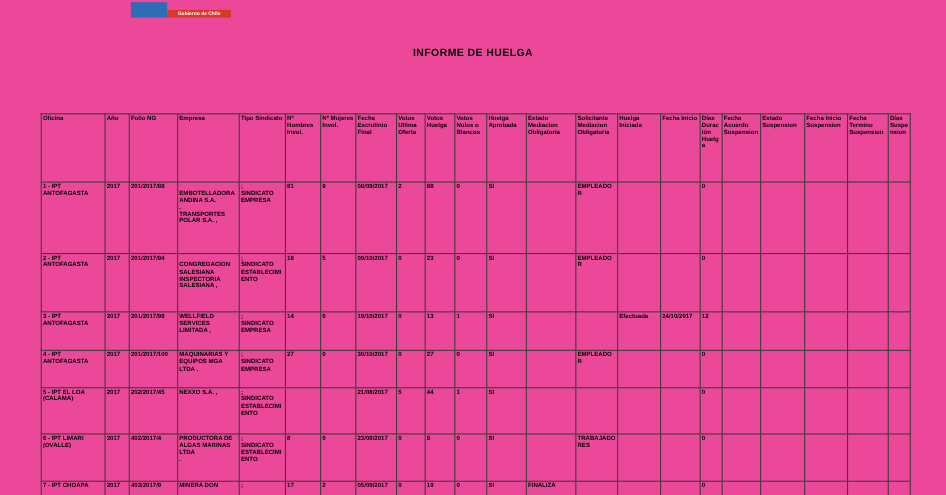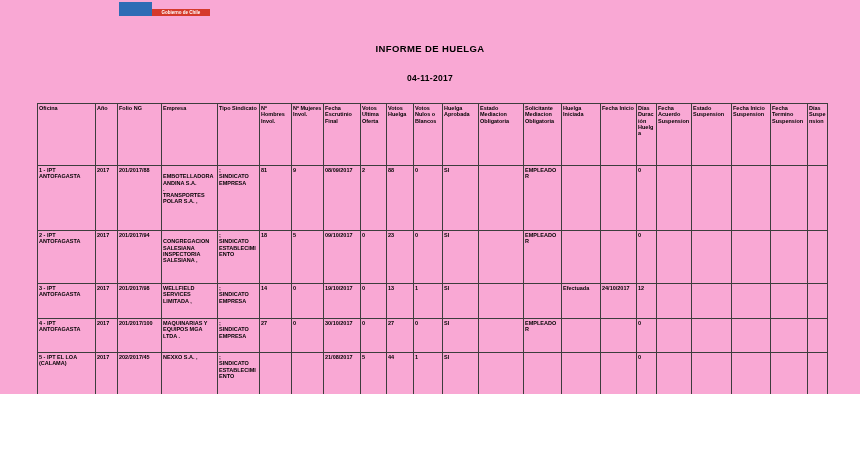--- a/index.html
+++ b/index.html
@@ -1,16 +1,16 @@
 <!DOCTYPE html>
 <html><head>
 <meta charset="utf-8">
 <style>
   html,body{margin:0;padding:0;background:#fff;}
-  #page{position:relative;width:860px;height:394px;background:#f9a8d4;overflow:hidden;
+  #page{position:relative;width:860px;height:450px;background:#ec4899;overflow:hidden;
         font-family:"Liberation Sans",sans-serif;color:#000;}
   
   .logo{position:absolute;left:118px;top:1px;width:95px;height:16px;}
   .logo-blue{position:absolute;left:1px;top:1px;width:33px;height:14px;background:#2E6CB5;}
   .logo-red{position:absolute;left:34px;top:8px;width:58px;height:7px;background:#D5392B;
             display:flex;align-items:center;justify-content:center;}
   .logo-red span{color:#fff;font-size:4.5px;font-weight:bold;white-space:nowrap;}
   
   .title{position:absolute;left:0;width:860px;top:43px;text-align:center;
          font-size:9.5px;font-weight:bold;letter-spacing:.4px;}
@@ -36,21 +36,20 @@
 <div id="page">
 
   <div class="logo">
     <div class="logo-blue" style="background: rgb(46, 108, 181);"></div>
     <div class="logo-red" style="background: rgb(213, 57, 43);">
       <span>Gobierno de Chile</span>
     </div>
   </div>
 
   <div class="title">INFORME DE HUELGA</div>
-  <div class="date">04-11-2017</div>
 
   <table>
     <colgroup>
         <col style="width: 58px;">
         <col style="width: 22px;">
         <col style="width: 44px;">
         <col style="width: 56px;">
         <col style="width: 42px;">
         <col style="width: 32px;">
         <col style="width: 32px;">

